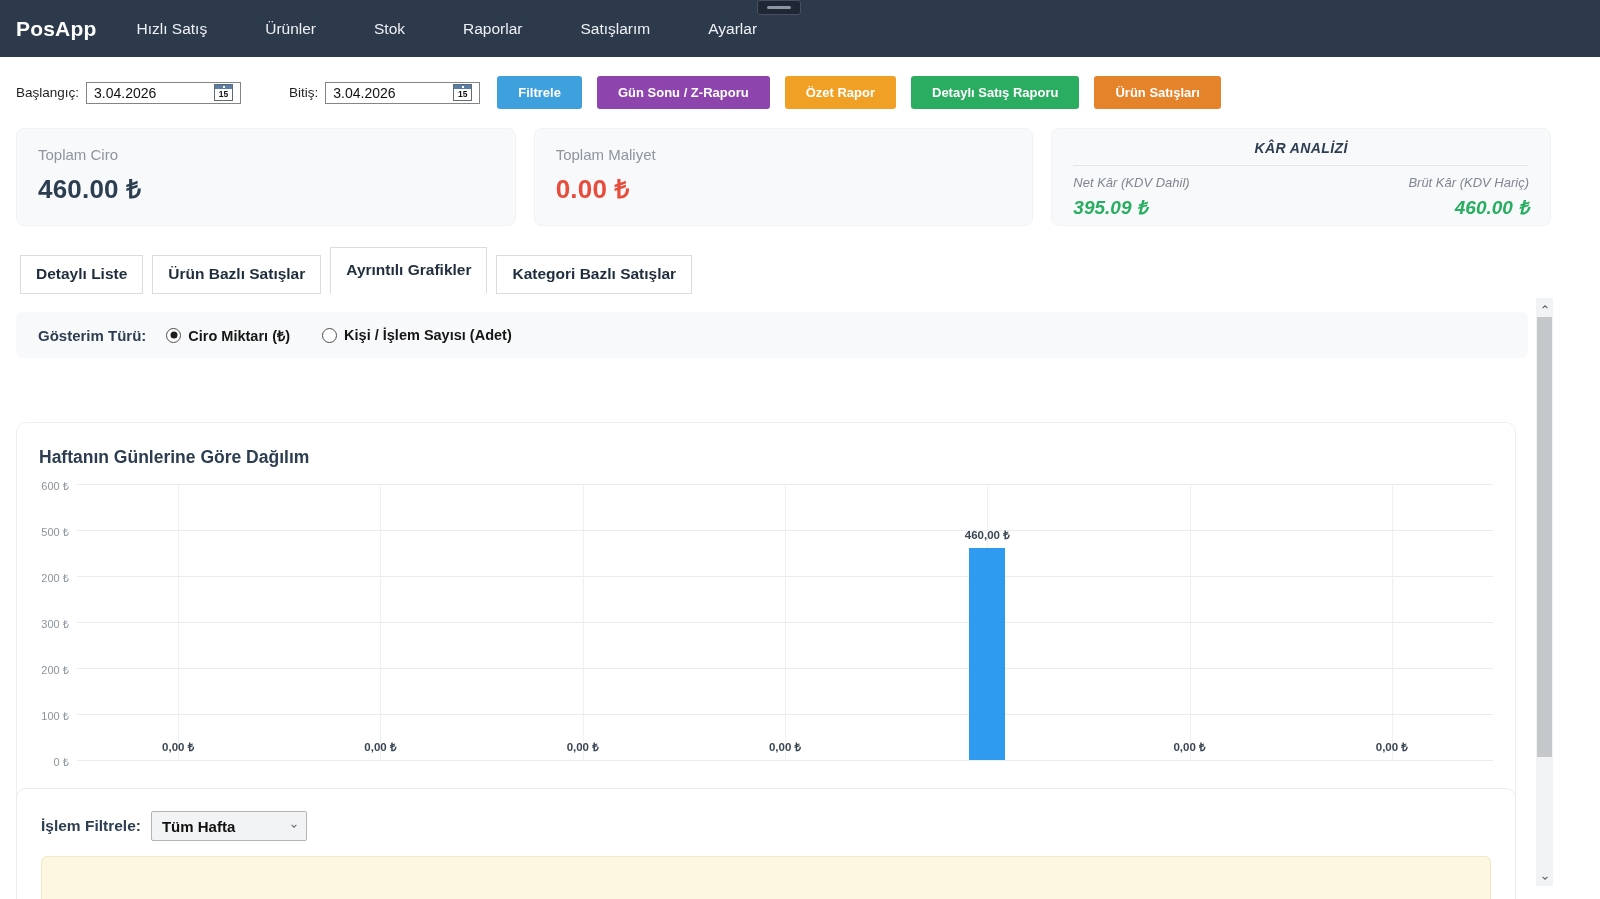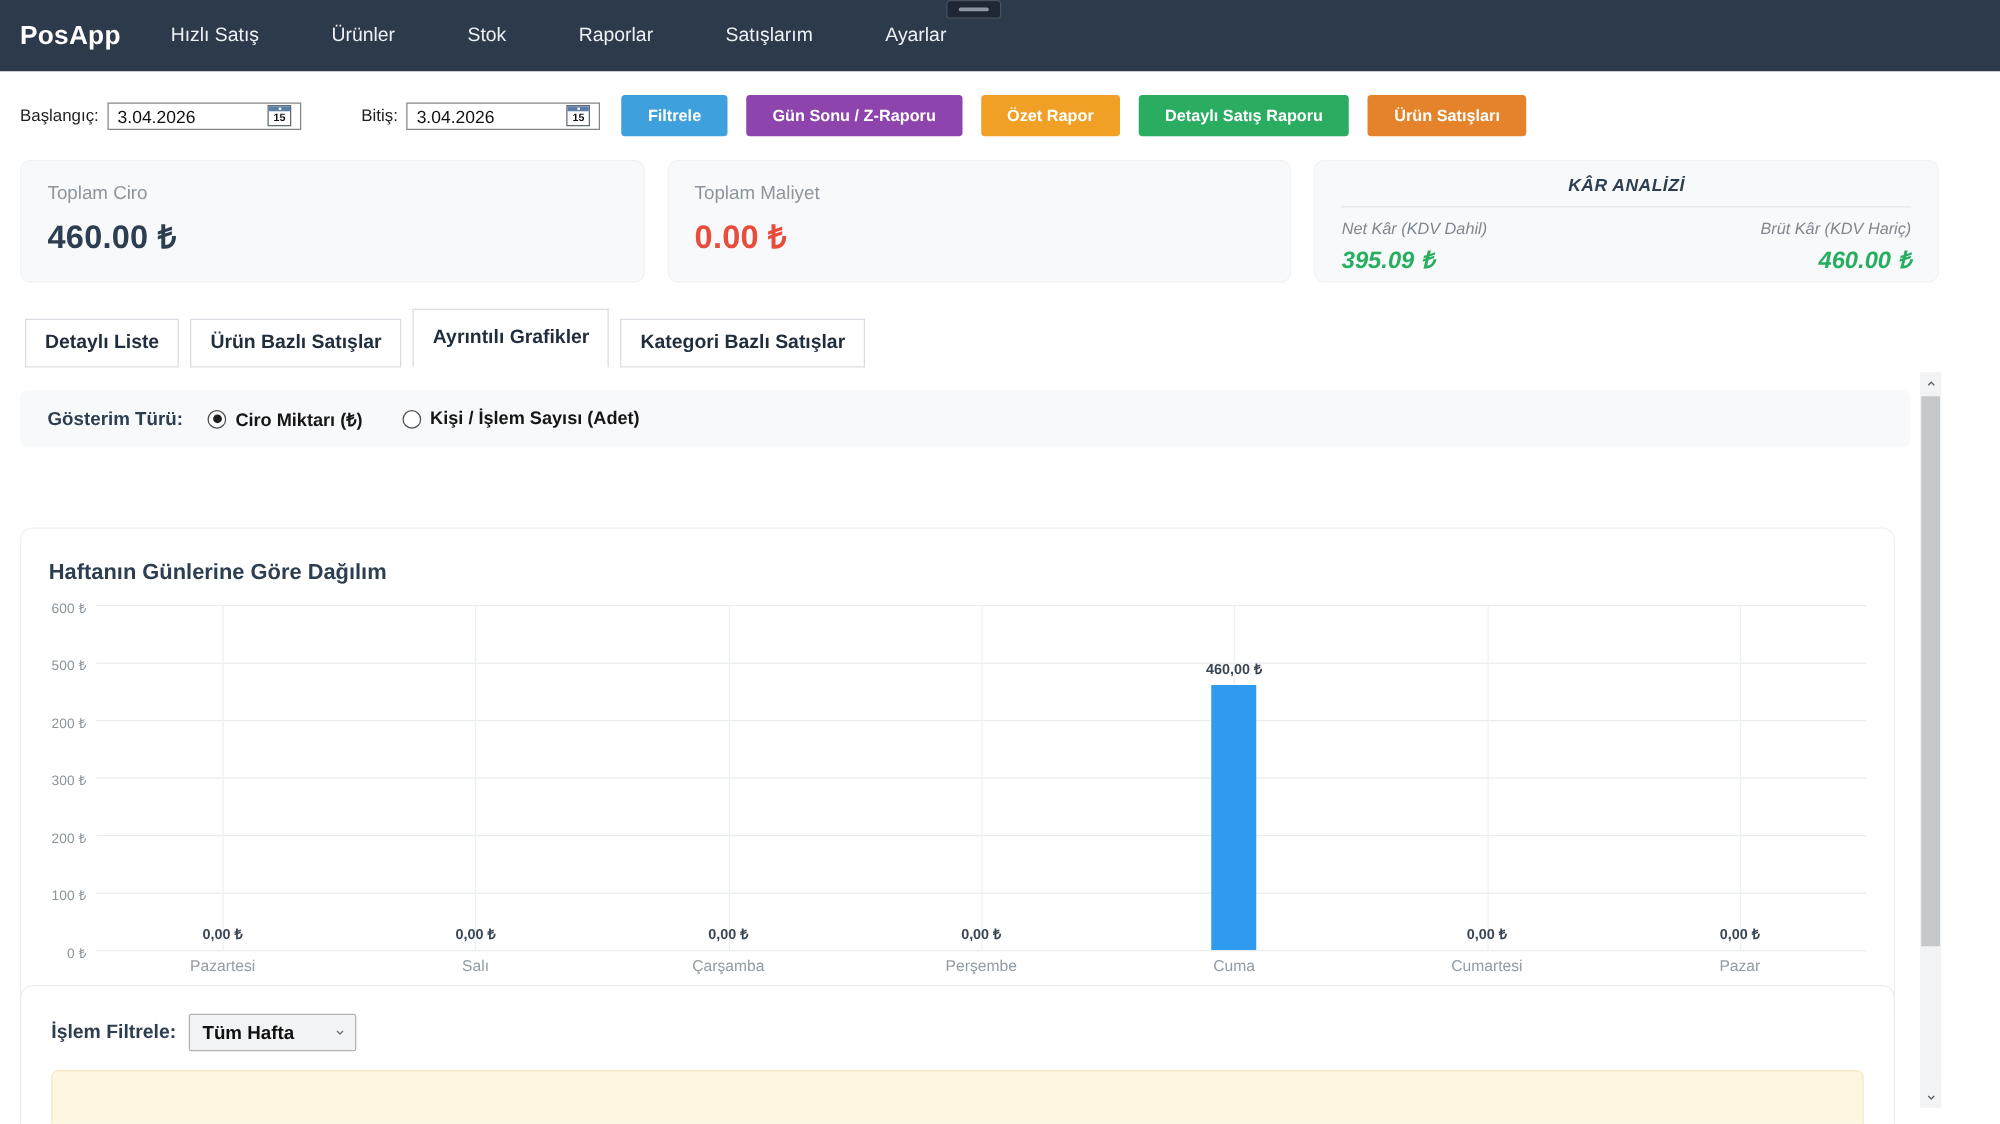--- a/index.html
+++ b/index.html
@@ -88,21 +88,21 @@
   .cat-row { display:flex; margin-left:38px; margin-top:6px; }
   .cat-label { flex:1; text-align:center; font-size:12.5px; color:#929ca4; }
 
   
   .hours-card { position:absolute; top:788px; left:16px; width:1500px; height:140px;
     background:#fff; border:1px solid #e9ecef; border-radius:10px; padding:22px 24px 0; }
   .hours-head { display:flex; align-items:center; justify-content:space-between; }
   .hours-title { font-size:17.5px; font-weight:bold; color:#2c3e50; }
   .day-filter { display:flex; align-items:center; }
   .day-filter-label { font-size:15.5px; font-weight:bold; color:#2c3e50; margin-right:10px; }
-  .select-box { width:134px; height:30px; background:#f2f3f4; border:1px solid #b3b3b3;
+  .select-box { width:156px; height:30px; background:#f2f3f4; border:1px solid #b3b3b3;
     border-radius:2px; display:flex; align-items:center; justify-content:space-between;
     padding:0 8px 0 10px; font-size:15px; font-weight:bold; color:#111; cursor:pointer; }
   .alert { margin-top:15px; height:60px; background:#fdf7e2; border:1px solid #f3e8c3;
     border-radius:6px; }
 
   
   .scrollbar { position:absolute; left:1536px; top:298px; width:17px; height:588px;
     background:#f1f3f4; }
   .sb-btn { position:absolute; left:0; width:17px; height:17px; display:flex;
     align-items:center; justify-content:center; cursor:pointer; background:#f1f3f4; }
@@ -249,29 +249,20 @@
             <div class="vline"></div>
             <div class="val-label" style="bottom: 6px;">0,00 ₺</div>
           </div>
           <div class="col">
             <div class="vline"></div>
             <div class="val-label" style="bottom: 6px;">0,00 ₺</div>
           </div>
         </div>
     </div>
   </div>
-  <div class="cat-row">
-      <div class="cat-label">Pazartesi</div>
-      <div class="cat-label">Salı</div>
-      <div class="cat-label">Çarşamba</div>
-      <div class="cat-label">Perşembe</div>
-      <div class="cat-label">Cuma</div>
-      <div class="cat-label">Cumartesi</div>
-      <div class="cat-label">Pazar</div>
-    </div>
 </div>
 
 <div class="hours-card">
   <div class="hours-head">
     <div class="day-filter">
       <span class="day-filter-label">İşlem Filtrele:</span>
       <div class="select-box">
         <span>Tüm Hafta</span>
         <svg class="chev" viewBox="0 0 10 10">
             <polyline points="2,3.5 5,6.5 8,3.5" fill="none" stroke="#707070" stroke-width="1.4"></polyline>

